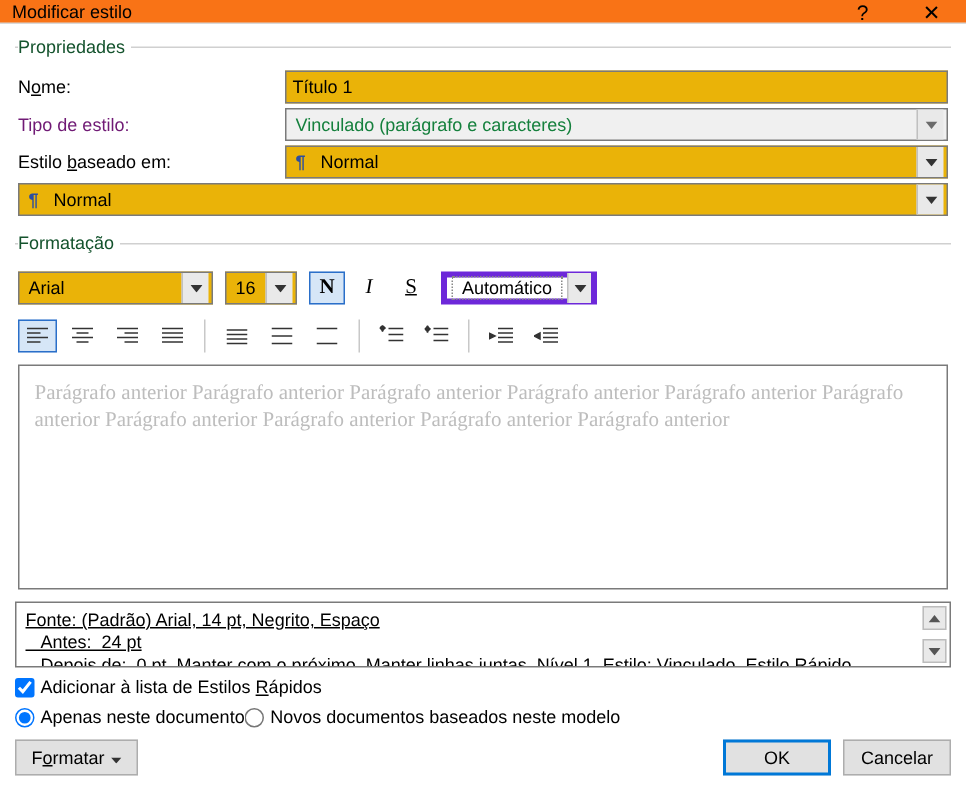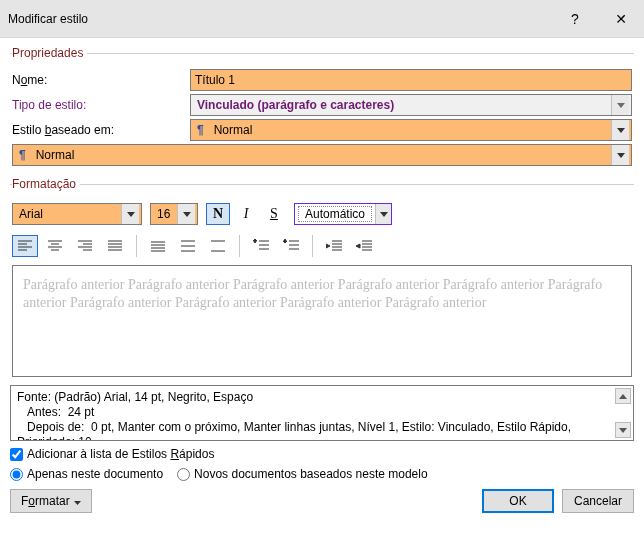--- a/index.html
+++ b/index.html
@@ -7,22 +7,22 @@
   body {
     font-family: "Segoe UI", Tahoma, sans-serif;
     font-size: 12px;
     background: #fff;
     color: #000;
     width: 644px;
     height: 534px;
     overflow: hidden;
   }
   .titlebar {
-    height: 38px;
-    background: #e5e5e5;
+    height: 16px;
+    background: #f97316;
     display:flex;
     align-items:center;
     padding-left: 8px;
     border-bottom: 1px solid #d9d9d9;
   }
   .titlebar .title { flex: 1; }
   .titlebar .tb-btn {
     width: 46px; height: 30px;
     display:flex; align-items:center; justify-content:center;
     font-size: 14px;
@@ -30,39 +30,39 @@
   .content { padding: 6px 10px 10px 10px; }
   fieldset.group {
     border: none;
     border-top: 1px solid #d0d0d0;
     margin: 2px 0 6px 0;
     padding: 6px 2px 2px 2px;
   }
   fieldset.group > legend {
     padding: 0 4px 0 0;
     font-size: 12px;
-    color: #7f1d1d;
+    color: #14532d;
   }
   .row { display:flex; align-items:center; margin: 3px 0; gap:6px; }
   .row .lbl { width: 172px; }
   .row .fld { flex: 1; display:flex; }
   .textin, .combo {
     width: 100%;
     height: 22px;
     border: 1px solid #7a7a7a;
     padding: 1px 4px;
     font: inherit;
-    background:#fdba74;
+    background:#eab308;
   }
   .combo {
     display:flex; align-items:center; gap:6px;
     padding: 0 2px 0 6px;
     position:relative;
   }
-  .combo.disabled { color:#701a75; background:#f0f0f0;font-weight:bold; }
+  .combo.disabled { color:#15803d; background:#f0f0f0; }
   .combo .ctext { flex:1; overflow:hidden; white-space:nowrap; }
   .combo .dd {
     width: 18px; height: 20px;
     display:flex; align-items:center; justify-content:center;
     border-left:1px solid #c0c0c0;
     background: #e9e9e9;
   }
   .dd svg { display:block; }
   .para-mark {
     display:inline-block;
@@ -83,80 +83,81 @@
     display:flex; align-items:center; justify-content:center;
     font-family: "Times New Roman", serif;
     font-size: 14px;
   }
   .tbtn.active {
     border-color:#2a6fc9;
     background:#d6e6f7;
   }
   .color-combo {
     height:22px; display:flex; align-items:center;
-    border:1px solid #6d28d9;
+    border:4px solid #6d28d9;
   }
   .color-combo .ctxt {
     padding: 0 6px;
     border:1px dotted #888;
     margin: 2px 3px;
     height:16px; line-height:15px;
   }
   .color-combo .dd { width:16px; height:20px; display:flex; align-items:center; justify-content:center; background:#e9e9e9; border-left:1px solid #c0c0c0;}
 
   .align-row { display:flex; align-items:center; gap:4px; margin:2px 0 8px 0; }
   .sep { width:1px; height:22px; background:#c8c8c8; margin:0 4px; }
   .ibtn {
     width:26px; height:22px;
     display:flex; align-items:center; justify-content:center;
     border:1px solid transparent;
   }
   .ibtn.active { border-color:#2a6fc9; background:#d6e6f7; }
 
   .preview-box {
     border:1px solid #7a7a7a;
-    height: 112px;
+    height: 150px;
     padding: 6px 10px;
     overflow:hidden;
     line-height:1.3;
   }
   .preview-prev {
     color:#bdbdbd;
     font-family:"Times New Roman",serif;
     font-size:14px;
     margin:4px 0 16px 0;
   }
   .preview-sample {
     font-family: Arial, sans-serif;
     font-size:18px;
     font-weight:bold;
     color:#000;
     margin: 4px 0;
   }
 
   .desc-box {
     border:1px solid #7a7a7a;
-    height:56px;
+    height:44px;
     padding:4px 6px;
     position:relative;
     overflow:hidden;
     line-height:1.25;
     font-size:12px;
+    text-decoration:underline;
   }
   .desc-box .scroll-up, .desc-box .scroll-dn {
     position:absolute; right:2px;
     width:16px; height:16px;
     background:#e9e9e9;
     border:1px solid #bcbcbc;
     display:flex; align-items:center; justify-content:center;
   }
   .desc-box .scroll-up { top:2px; }
   .desc-box .scroll-dn { bottom:2px; }
 
-  .chk-row, .radio-row { display:flex; align-items:flex-end; gap:14px; margin:6px 0; }
+  .chk-row, .radio-row { display:flex; align-items:flex-end; margin:6px 0; }
   .chk, .rad { display:flex; align-items:center; gap:4px; }
   input[type=checkbox], input[type=radio] { margin:0; width:13px; height:13px; }
 
   .footer {
     display:flex; align-items:center; margin-top:8px;
   }
   .btn {
     height:24px;
     min-width:72px;
     border:1px solid #adadad;

